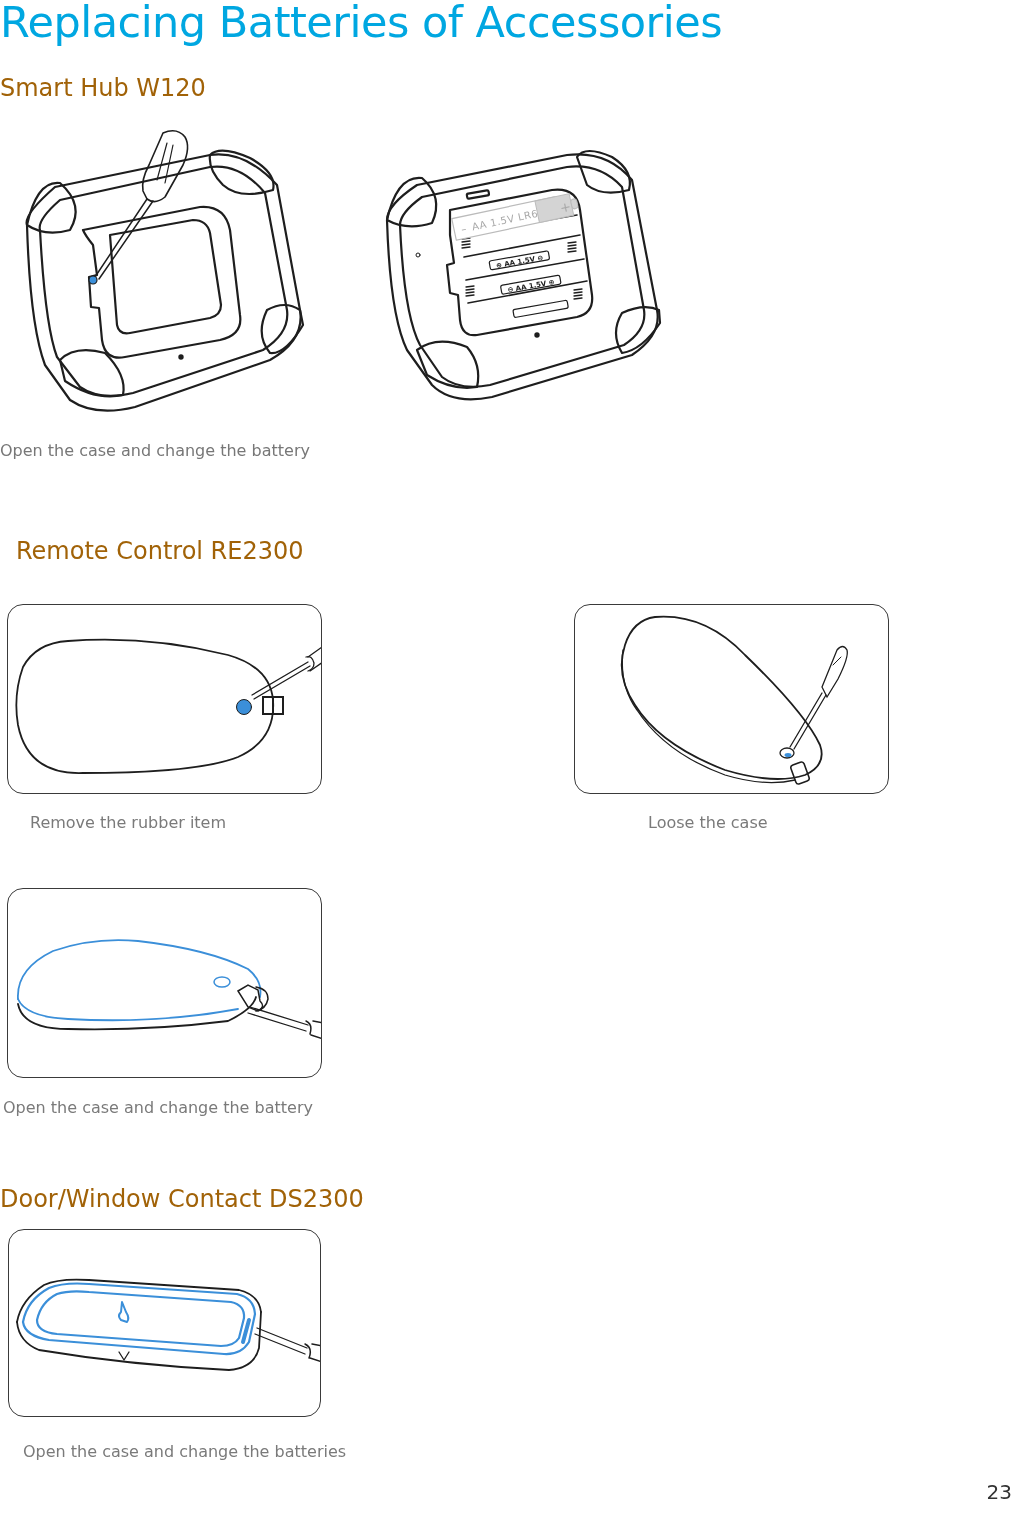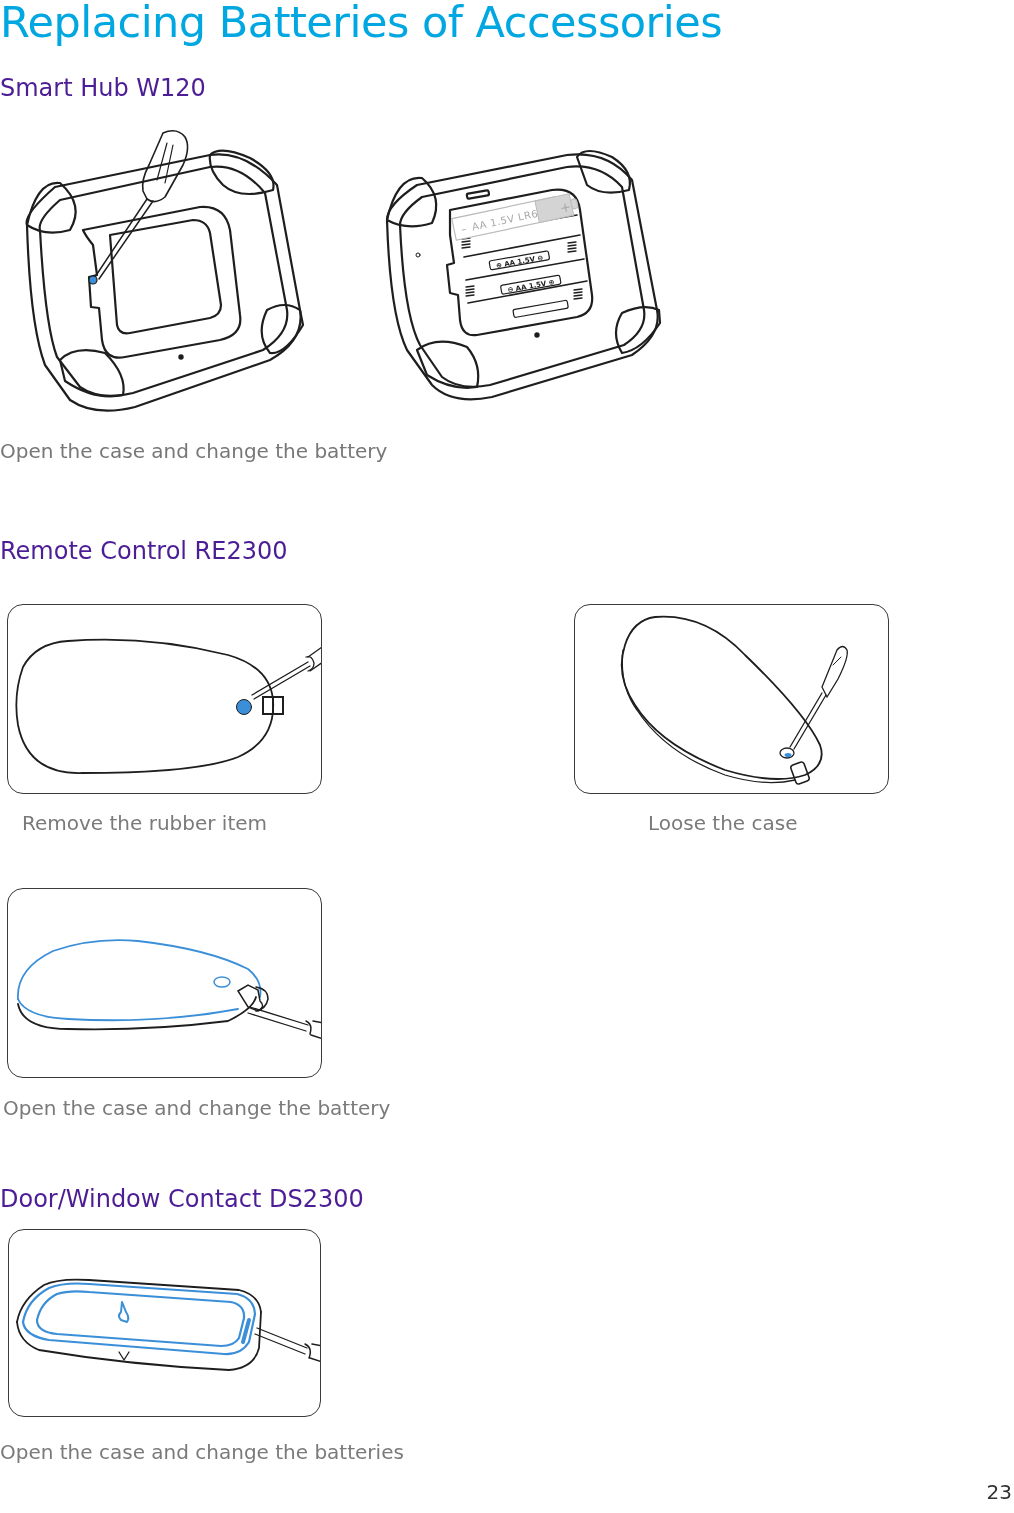--- a/index.html
+++ b/index.html
@@ -1,22 +1,22 @@
 <!DOCTYPE html>
 <html><head>
 <meta charset="utf-8">
 <style>
   html, body { margin:0; padding:0; background:#ffffff; }
   body { width:1014px; height:1513px; position:relative; overflow:hidden;
          font-family:"DejaVu Sans", "Liberation Sans", sans-serif; }
   .abs { position:absolute; }
   .title { left:0; top:-4px; font-size:43px; color:#00a7e1; font-weight:normal;
            letter-spacing:-0.5px; white-space:nowrap; margin:0; line-height:52px; }
-  .section { font-size:24px; color:#4c1d95; white-space:nowrap; margin:0; line-height:30px; font-weight:normal; }
-  .caption { font-size:20px; color:#7a7a7a; white-space:nowrap; line-height:30px; }
+  .section { font-size:24px; color:#a16207; white-space:nowrap; margin:0; line-height:30px; font-weight:normal; }
+  .caption { font-size:16px; color:#7a7a7a; white-space:nowrap; line-height:30px; }
   .panel { border:1.5px solid #3a3a3a; border-radius:16px; background:#fff; box-sizing:border-box; overflow:hidden; }
   .panel svg, .illus svg { display:block; }
   .page-num { font-size:20px; color:#333; }
 </style>
 </head>
 <body>
 
 <h1 class="abs title">Replacing Batteries of Accessories</h1>
 
 <h2 class="abs section" style="left:0;top:73px;">Smart Hub W120</h2>
@@ -82,35 +82,35 @@
       <text x="88" y="86" font-size="10" fill="#a8a8a8" stroke="none" font-family="DejaVu Sans, sans-serif" letter-spacing="0.5">AA 1.5V LR6</text>
       <text x="178" y="87" font-size="13" fill="#a8a8a8" stroke="none" font-family="DejaVu Sans, sans-serif">+</text>
     </g>
     <circle cx="155" cy="200" r="1.6" fill="#1e1e1e"></circle>
     <circle cx="36" cy="120" r="2" stroke-width="1"></circle>
   </svg>
 </div>
 
 <div class="abs caption" style="left:0;top:436px;color:#777;">Open the case and change the battery</div>
 
-<h2 class="abs section" style="left:0;top:536px;">Remote Control RE2300</h2>
+<h2 class="abs section" style="left:16px;top:536px;">Remote Control RE2300</h2>
 
 <div class="abs panel" style="left:7px;top:604px;width:315px;height:190px;">
   <svg width="315" height="190" viewBox="0 0 315 190" fill="none" stroke="#1e1e1e" stroke-width="1.8" stroke-linecap="round">
     <path d="M60 36 Q140 30 220 50 Q262 62 265 95 Q268 135 230 152 Q190 168 75 168 Q20 170 10 120 Q5 90 15 62 Q28 38 60 36 Z"></path>
     <circle cx="236" cy="102" r="7.5" fill="#3b8fd9" stroke="#1e1e1e" stroke-width="1"></circle>
     <rect x="255" y="92" width="20" height="17" stroke-width="2"></rect>
     <line x1="265" y1="92" x2="265" y2="109" stroke-width="2"></line>
 
     <path d="M244 90 L300 57 M246 94 L302 61" stroke-width="1.3"></path>
     <path d="M300 52 L314 42 M302 66 L315 57" stroke-width="1.3"></path>
     <path d="M298 52 Q304 50 306 58 Q306 64 300 66" stroke-width="1.3"></path>
   </svg>
 </div>
-<div class="abs caption" style="left:22px;top:808px;">Remove the rubber item</div>
+<div class="abs caption" style="left:30px;top:808px;">Remove the rubber item</div>
 
 <div class="abs panel" style="left:574px;top:604px;width:315px;height:190px;">
   <svg width="315" height="190" viewBox="0 0 315 190" fill="none" stroke="#1e1e1e" stroke-width="1.8" stroke-linecap="round">
     <path d="M80 12 Q130 8 170 50 Q230 108 245 140 Q252 160 230 170 Q200 180 150 165 Q85 140 60 100 Q40 70 50 40 Q58 15 80 12 Z"></path>
     <path d="M48 45 Q44 80 62 105 Q90 148 150 170 Q190 182 220 175" stroke-width="1.3"></path>
 
     <ellipse cx="212" cy="148" rx="7" ry="5" stroke-width="1.3"></ellipse>
     <ellipse cx="213" cy="150" rx="3.5" ry="2" fill="#3b8fd9" stroke="none"></ellipse>
 
     <path d="M215 142 L247 88 M219 144 L251 90" stroke-width="1.3"></path>
@@ -148,15 +148,15 @@
 
     <path d="M14 92 Q18 70 40 58 Q55 52 80 54 L228 64 Q245 68 246 84 L240 112 Q232 125 215 124 L40 110 Q16 106 14 92 Z" stroke="#3b8fd9" stroke-width="2.2"></path>
     <path d="M28 90 Q32 72 48 64 Q60 60 80 62 L222 72 Q236 75 235 88 L230 108 Q225 116 212 116 L48 104 Q28 102 28 90 Z" stroke="#3b8fd9" stroke-width="2.2"></path>
     <path d="M113 72 L117 82 Q121 88 118 92 L112 90 Q108 86 112 82 Z" stroke="#3b8fd9" stroke-width="2"></path>
     <path d="M240 90 L234 112" stroke="#3b8fd9" stroke-width="4"></path>
 
     <path d="M248 98 L298 118 M246 104 L296 124" stroke="#1e1e1e" stroke-width="1.3"></path>
     <path d="M296 114 Q304 118 300 128 M303 114 L313 116 M301 128 L313 132" stroke="#1e1e1e" stroke-width="1.5"></path>
   </svg>
 </div>
-<div class="abs caption" style="left:0;top:1437px;">Open the case and change the batteries</div>
+<div class="abs caption" style="left:0;top:1437px;padding-left:23px;">Open the case and change the batteries</div>
 
 <div class="abs page-num" style="right:2px;top:1480px;">23</div>
 
 </body></html>

